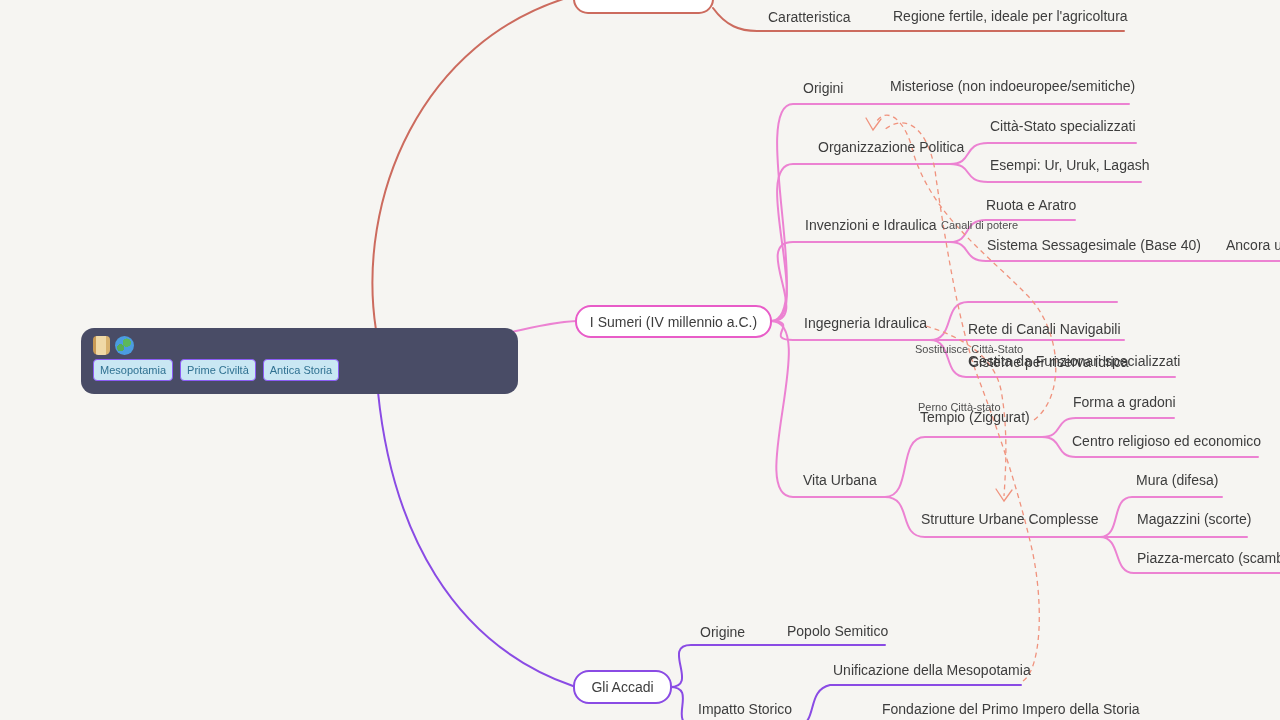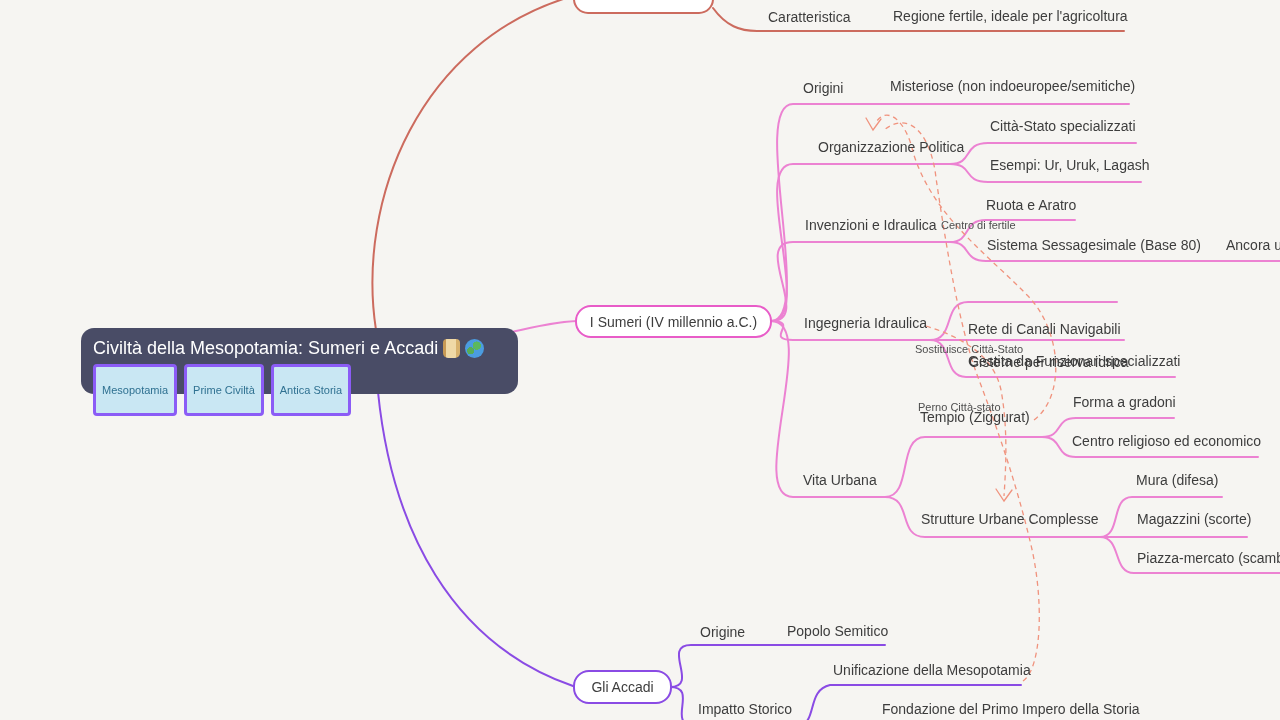--- a/index.html
+++ b/index.html
@@ -17,21 +17,21 @@
   .nodebox{position:absolute;box-sizing:border-box;background:#ffffff;border:2px solid var(--pink_strong);
            border-radius:16px;display:flex;align-items:center;justify-content:center;
            font-size:14px;color:var(--text);z-index:2;white-space:nowrap;}
   .nodebox.salmon{border-color:var(--salmon);}
   .nodebox.purple{border-color:var(--purple);}
   .rootnode{position:absolute;left:81px;top:328px;width:437px;height:66px;box-sizing:border-box;
             background:var(--root_bg);border-radius:13px;z-index:2;padding:8px 12px 6px 12px;}
   .roottitle{color:var(--root_text);font-size:18px;line-height:24px;white-space:nowrap;display:flex;align-items:center;gap:5px;}
   .tagsrow{display:flex;gap:7px;margin-top:4px;}
   .tag{background:var(--tag_bg);color:var(--tag_text);font-size:11px;line-height:14px;
-       padding:16px 6px;border-radius:4px;border:3px solid #8b5cf6;white-space:nowrap;}
+       padding:3px 6px;border-radius:4px;border:1px solid #8b5cf6;white-space:nowrap;}
   .icon-scroll{display:inline-block;width:17px;height:19px;border-radius:4px 4px 5px 5px;
        background:linear-gradient(90deg,#c89a55 0 3px,#f0d9a6 3px 13px,#d8b26e 13px);}
   .icon-globe{display:inline-block;width:19px;height:19px;border-radius:50%;
        background:
          radial-gradient(circle at 62% 35%, #5cb85c 0 24%, rgba(0,0,0,0) 25%),
          radial-gradient(circle at 30% 62%, #57ad57 0 20%, rgba(0,0,0,0) 21%),
          #4b9ce0;}
 </style>
 </head>
 <body>
@@ -87,21 +87,20 @@
     </g>
   </svg>
 
   <div class="nodebox salmon" style="left:573px;top:-22px;width:141px;height:36px;border-radius:15px;"></div>
 
   <div class="lbl" style="left:768px;top:9px;">Caratteristica</div>
   <div class="lbl" style="left:893px;top:8px;">Regione fertile, ideale per l'agricoltura</div>
 
   <div class="rootnode">
     <div class="roottitle">
-      <span>Civiltà della Mesopotamia: Sumeri e Accadi</span>
       <span class="icon-scroll"></span>
       <span class="icon-globe"></span>
     </div>
     <div class="tagsrow">
       <span class="tag">Mesopotamia</span>
       <span class="tag">Prime Civiltà</span>
       <span class="tag">Antica Storia</span>
     </div>
   </div>
 
@@ -109,21 +108,21 @@
 
   <div class="lbl" style="left:803px;top:80px;">Origini</div>
   <div class="lbl" style="left:890px;top:78px;">Misteriose (non indoeuropee/semitiche)</div>
 
   <div class="lbl" style="left:790px;top:139px;margin-left:28px;">Organizzazione Politica</div>
   <div class="lbl" style="left:990px;top:118px;">Città-Stato specializzati</div>
   <div class="lbl" style="left:990px;top:157px;">Esempi: Ur, Uruk, Lagash</div>
 
   <div class="lbl" style="left:805px;top:217px;">Invenzioni e Idraulica</div>
   <div class="lbl" style="left:986px;top:197px;">Ruota e Aratro</div>
-  <div class="lbl" style="left:987px;top:237px;">Sistema Sessagesimale (Base 80)</div>
+  <div class="lbl" style="left:987px;top:237px;">Sistema Sessagesimale (Base 40)</div>
   <div class="lbl" style="left:1226px;top:237px;">Ancora u</div>
 
   <div class="lbl" style="left:804px;top:315px;">Ingegneria Idraulica</div>
   <div class="lbl" style="left:968px;top:277px;margin-top:44px;">Rete di Canali Navigabili</div>
   <div class="lbl" style="left:969px;top:314px;margin-top:40px;">Cisterne per riserva idrica</div>
   <div class="lbl" style="left:968px;top:353px;">Gestita da Funzionari specializzati</div>
 
   <div class="lbl" style="left:803px;top:472px;">Vita Urbana</div>
   <div class="lbl" style="left:920px;top:409px;">Tempio (Ziggurat)</div>
   <div class="lbl" style="left:1073px;top:394px;">Forma a gradoni</div>
@@ -134,17 +133,17 @@
   <div class="lbl" style="left:1137px;top:550px;">Piazza-mercato (scambi)</div>
 
   <div class="nodebox purple" style="left:573px;top:670px;width:99px;height:34px;">Gli Accadi</div>
 
   <div class="lbl" style="left:700px;top:624px;">Origine</div>
   <div class="lbl" style="left:787px;top:623px;">Popolo Semitico</div>
   <div class="lbl" style="left:698px;top:701px;">Impatto Storico</div>
   <div class="lbl" style="left:833px;top:662px;">Unificazione della Mesopotamia</div>
   <div class="lbl" style="left:882px;top:701px;">Fondazione del Primo Impero della Storia</div>
 
-  <div class="small-lbl" style="left:941px;top:219px;">Centro di fertile</div>
+  <div class="small-lbl" style="left:941px;top:219px;">Canali di potere</div>
   <div class="small-lbl" style="left:915px;top:343px;">Sostituisce Città-Stato</div>
   <div class="small-lbl" style="left:918px;top:357px;margin-top:44px;">Perno Città-stato</div>
 
 </div>
 
 </body></html>

